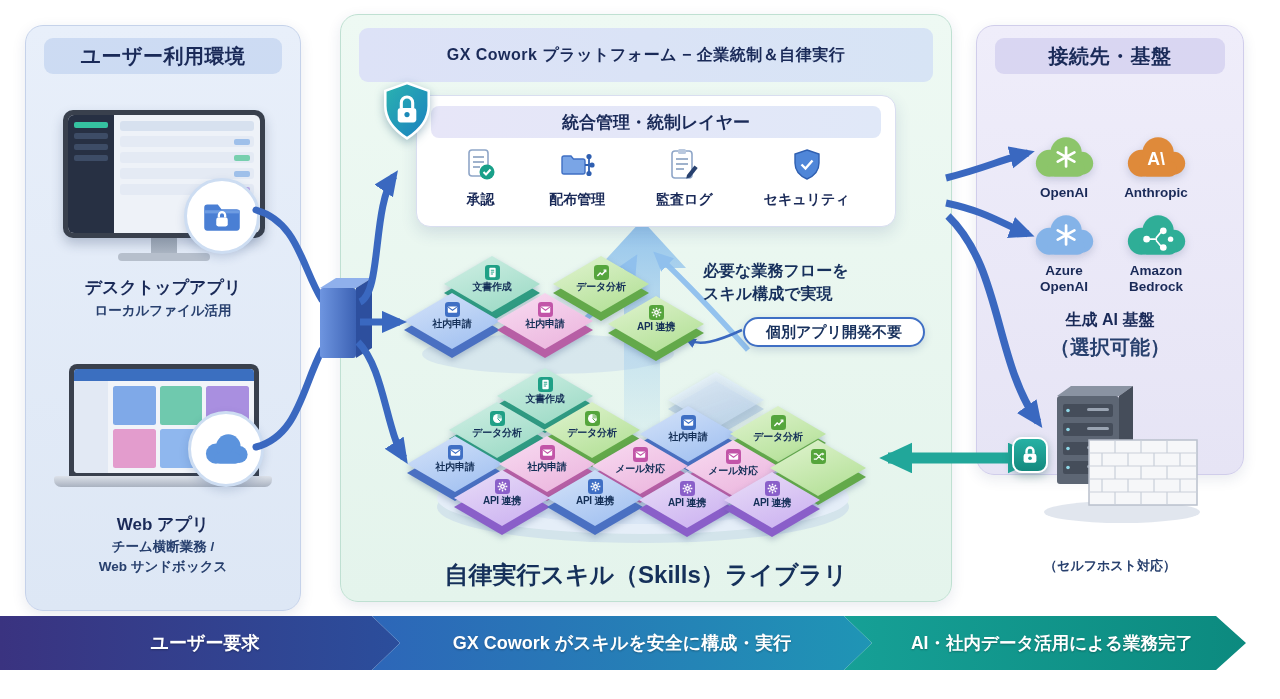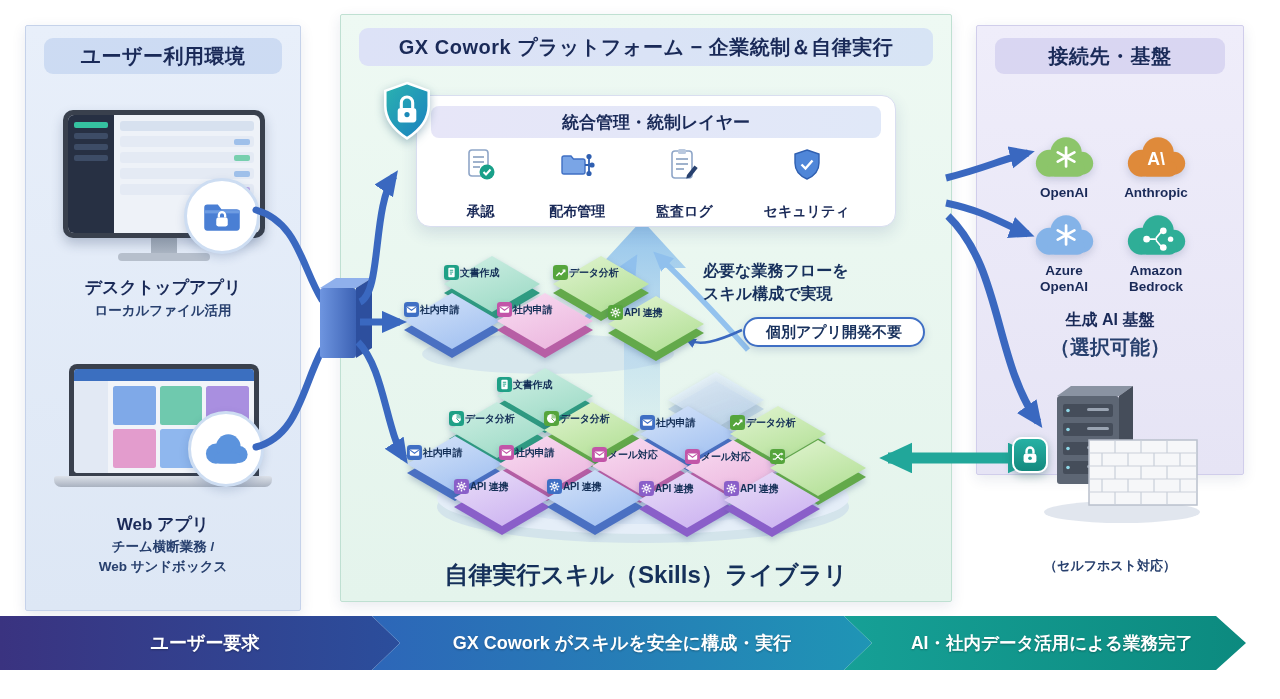--- a/index.html
+++ b/index.html
@@ -1,27 +1,27 @@
 <!DOCTYPE html>
 <html><head>
 <meta charset="utf-8">
 <style>
 *{margin:0;padding:0;box-sizing:border-box}
 html,body{background:#ffffff}
 body{font-family:"Liberation Sans","DejaVu Sans",sans-serif;}
 .canvas{position:relative;width:1280px;height:699px;background:#ffffff;border-radius:14px;overflow:hidden}
 
 
-.panel{position:absolute;border-radius:2px;box-shadow:0 4px 14px rgba(30,50,100,.10)}
+.panel{position:absolute;border-radius:18px;box-shadow:0 4px 14px rgba(30,50,100,.10)}
 .panel.left{left:25px;top:25px;width:276px;height:586px;background:linear-gradient(180deg,#e8effa,#dde7f5);border:1px solid #c5d2ea}
 .panel.center{left:340px;top:14px;width:612px;height:588px;background:linear-gradient(180deg,#eef9f3,#e4f4ec);border:1px solid #bfe0d2}
 .panel.right{left:976px;top:25px;width:268px;height:450px;background:linear-gradient(180deg,#efedfa,#e6e4f5);border:1px solid #d0cdeb}
 .panel-title{position:absolute;left:18px;right:18px;top:12px;height:36px;border-radius:9px;display:flex;align-items:center;justify-content:center;font-weight:700;font-size:20px;color:#1a2a58;letter-spacing:.5px;z-index:5}
 .panel.left .panel-title{background:rgba(178,200,236,.5)}
-.panel.center .panel-title{top:13px;height:38px;background:linear-gradient(90deg,#dde2f7,#d7e4f5);font-size:20px}
+.panel.center .panel-title{top:13px;height:54px;background:linear-gradient(90deg,#dde2f7,#d7e4f5);font-size:16px}
 .panel.right .panel-title{background:rgba(196,192,233,.5)}
 
 
 .monitor{position:absolute;left:32px;top:84px;width:212px;z-index:3}
 .mon-frame{width:202px;height:128px;margin:0 auto;background:#39404d;border-radius:10px;padding:5px;box-shadow:0 6px 12px rgba(30,50,90,.25)}
 .mon-screen{width:100%;height:100%;background:#eef2f8;border-radius:6px;display:flex;overflow:hidden}
 .mon-side{width:46px;background:#273043;padding:7px 6px;display:flex;flex-direction:column;gap:5px}
 .mon-side i{display:block;height:6px;border-radius:2px;background:#3d4c66}
 .mon-side i:first-child{background:#35c2a0}
 .mon-main{flex:1;padding:6px;display:flex;flex-direction:column;gap:5px}
@@ -47,35 +47,35 @@
 .panel-label{position:absolute;left:0;right:0;text-align:center;color:#1a2a58;z-index:3}
 .lbl-bold{font-size:17px;font-weight:700}
 .lbl-sub{font-size:13.5px;font-weight:700;color:#28406e}
 .desktop-label{top:250px}.desktop-sub{top:276px}
 .web-label{top:487px}.web-sub1{top:512px}.web-sub2{top:532px}
 
 
 .control-card{position:absolute;left:75px;top:80px;width:480px;height:132px;background:#fff;border:1px solid #d9def0;border-radius:14px;box-shadow:0 6px 16px rgba(40,70,130,.14);z-index:5}
 .control-header{margin:10px 14px 0;height:32px;background:linear-gradient(90deg,#e7e6f8,#e0e8f8);border-radius:8px;display:flex;align-items:center;justify-content:center;font-weight:700;font-size:17px;color:#1a2a58}
 .control-items{display:flex;justify-content:space-around;padding:9px 20px 0}
-.control-item{display:flex;flex-direction:column;align-items:center;gap:20px;font-size:14px;font-weight:700;color:#1a2a58}
+.control-item{display:flex;flex-direction:column;align-items:center;gap:8px;font-size:14px;font-weight:700;color:#1a2a58}
 .ci-icon svg{width:36px;height:36px;display:block}
 .shield-emblem{position:absolute;left:40px;top:66px;width:52px;height:60px;z-index:6;filter:drop-shadow(0 3px 5px rgba(20,80,110,.35))}
 .shield-emblem svg{width:100%;height:100%}
 .flow-note{position:absolute;left:362px;top:244px;width:256px;text-align:left;font-size:16px;font-weight:700;color:#17305c;line-height:1.45;z-index:5}
 .no-app-badge{position:absolute;left:402px;top:302px;width:182px;height:30px;background:#fff;border:2px solid #3f6fc4;border-radius:16px;display:flex;align-items:center;justify-content:center;font-size:15px;font-weight:700;color:#17305c;box-shadow:0 3px 8px rgba(40,70,130,.18);z-index:5}
 .skills-label{position:absolute;left:0;right:0;top:544px;text-align:center;font-size:24px;font-weight:700;color:#15305a;z-index:5}
 
 
 .tiles-layer{position:absolute;inset:0;z-index:6;pointer-events:none}
 .tile{position:absolute;width:96px;height:66px;filter:drop-shadow(0 3px 3px rgba(40,70,120,.28))}
 .tile .t-side,.tile .t-face{position:absolute;left:0;width:96px;height:56px;clip-path:polygon(50% 0,100% 50%,50% 100%,0 50%)}
 .tile .t-side{top:9px;background:var(--side)}
 .tile .t-face{top:0;background:var(--face)}
-.tile .t-content{position:absolute;top:9px;left:0;width:96px;display:flex;align-items:center;gap:1px}
+.tile .t-content{position:absolute;top:9px;left:0;width:96px;display:flex;flex-direction:column;align-items:center;gap:1px}
 .tile .t-label{font-size:10px;font-weight:700;color:#153058;line-height:1.1;letter-spacing:-.2px}
 .tile svg.tile-ic{width:15px;height:15px}
 .c-blue{--face:linear-gradient(160deg,#d6e4f9,#9cbdf0);--side:#4a70c2}
 .c-teal{--face:linear-gradient(160deg,#d2f0e6,#97d8c2);--side:#2f9b82}
 .c-green{--face:linear-gradient(160deg,#e2f4d2,#aede90);--side:#63a94a}
 .c-pink{--face:linear-gradient(160deg,#f9ddf2,#eab2dc);--side:#b75fa5}
 .c-purple{--face:linear-gradient(160deg,#eadff8,#c9aef0);--side:#8a5fc9}
 .c-glass{--face:linear-gradient(160deg,rgba(236,245,253,.8),rgba(192,215,240,.55));--side:rgba(150,180,215,.45)}
 
 

